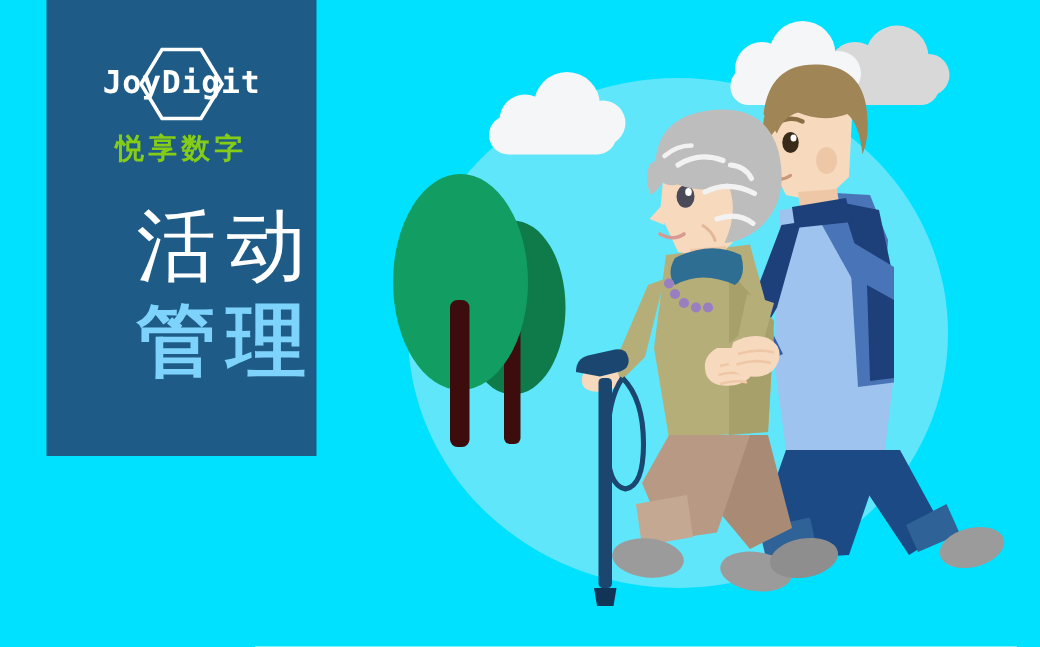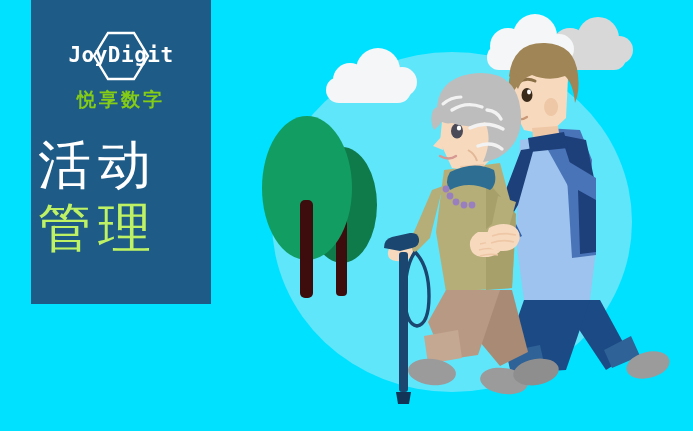--- a/index.html
+++ b/index.html
@@ -75,34 +75,34 @@
     font-size: 19px;
     font-weight: bold;
     letter-spacing: 3px;
     line-height: 24px;
   }
   .headline {
     position: absolute;
     left: 0;
     top: 134px;
     width: 180px;
-    text-align: left;
+    text-align: right;
   }
   .headline-line1 {
     color: #ffffff;
     font-size: 53px;
     font-weight: 300;
     letter-spacing: 7px;
     line-height: 62px;
     text-indent: 7px;
   }
   .headline-line2 {
-    color: #bef264;
+    color: #7dd3fc;
     font-size: 53px;
-    font-weight: normal;
+    font-weight: bold;
     letter-spacing: 7px;
     line-height: 64px;
     text-indent: 7px;
   }
 </style>
 </head>
 <body>
 
 <div id="poster">
 

